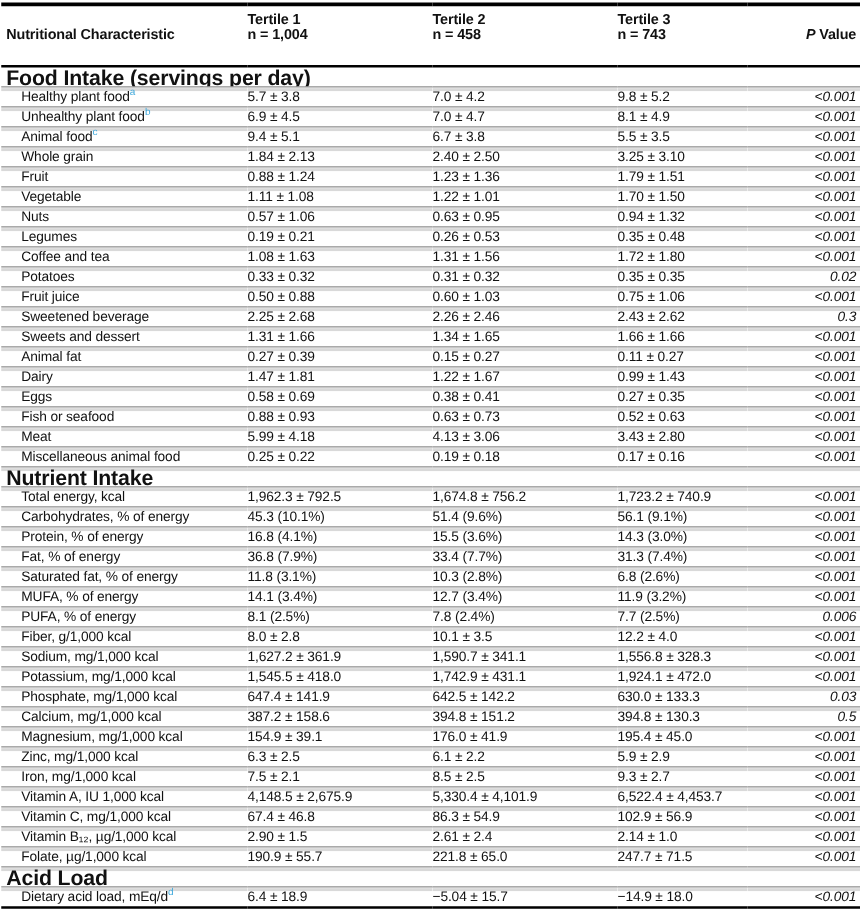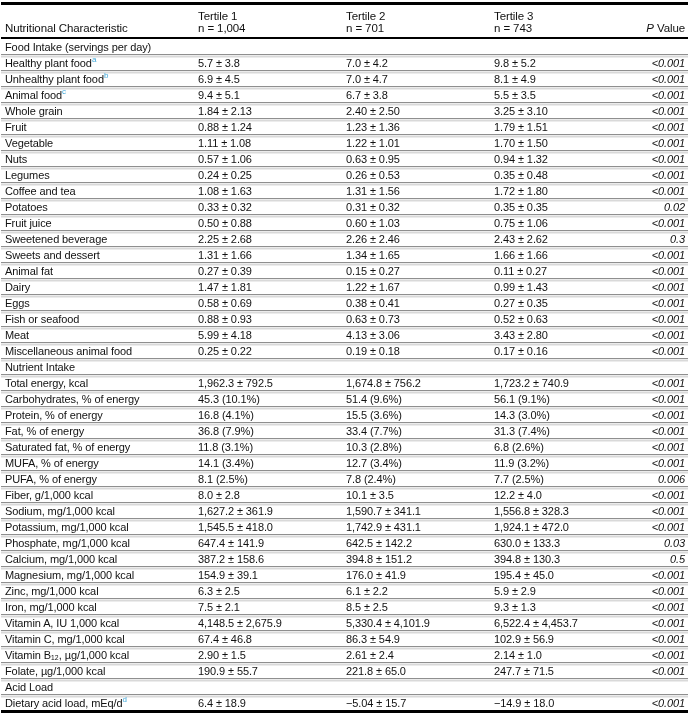--- a/index.html
+++ b/index.html
@@ -23,23 +23,23 @@
   col.c-t1 { width: 148px; }
   col.c-t2 { width: 148px; }
   col.c-t3 { width: 104px; }
   col.c-p  { width: 90px; }
 
   thead th {
     text-align: left;
     vertical-align: bottom;
     font-size: 11.5px;
     line-height: 12px;
-    font-weight: normal;
+    font-weight: bold;
     color: #111111;
-    padding: 5px 0 3px 0;
+    padding: 5px 0 18px 0;
     border-bottom: 2px solid #000000;
     letter-spacing: -0.1px;
   }
   thead th.char-head { padding-left: 4px; }
   thead th.p-head { text-align: right; padding-right: 3px; }
   thead th.p-head i { font-style: italic; }
   thead .h2line { display: block; }
 
   tbody td {
     font-size: 11px;
@@ -51,25 +51,25 @@
     background-image: linear-gradient(#d9d9d9 0, #d9d9d9 2px, #ffffff 2px);
     white-space: nowrap;
     overflow: hidden;
     letter-spacing: -0.1px;
   }
   tbody tr:first-child td {
     border-top: none;
     background-image: none;
   }
   tbody tr.section-row td {
-    font-weight: normal;
-    font-size: 11px;
+    font-weight: bold;
+    font-size: 17px;
     padding-left: 4px;
   }
-  tbody td.label-cell { padding-left: 4px; margin-left: 36px; }
+  tbody td.label-cell { padding-left: 16px; margin-left: 36px; }
   tbody td.p-cell { text-align: right; padding-right: 3px; font-style: italic; }
   sup.fn {
     color: #3fa9dc;
     font-size: 8px;
     line-height: 0;
     vertical-align: super;
   }
 </style>
 </head>
 <body>
@@ -85,21 +85,21 @@
     </colgroup>
     <thead>
       <tr>
         <th class="char-head">Nutritional Characteristic</th>
         <th>
           <span class="h2line">Tertile 1</span>
           <span class="h2line">n = 1,004</span>
         </th>
         <th>
           <span class="h2line">Tertile 2</span>
-          <span class="h2line">n = 701</span>
+          <span class="h2line">n = 458</span>
         </th>
         <th>
           <span class="h2line">Tertile 3</span>
           <span class="h2line">n = 743</span>
         </th>
         <th class="p-head"><i>P</i><span> Value</span></th>
       </tr>
     </thead>
     <tbody>
         <tr class="section-row">
@@ -149,21 +149,21 @@
         </tr>
         <tr>
           <td class="label-cell"><span>Nuts</span></td>
           <td class="val-cell">0.57 ± 1.06</td>
           <td class="val-cell">0.63 ± 0.95</td>
           <td class="val-cell">0.94 ± 1.32</td>
           <td class="p-cell">&lt;0.001</td>
         </tr>
         <tr>
           <td class="label-cell"><span>Legumes</span></td>
-          <td class="val-cell">0.24 ± 0.25</td>
+          <td class="val-cell">0.19 ± 0.21</td>
           <td class="val-cell">0.26 ± 0.53</td>
           <td class="val-cell">0.35 ± 0.48</td>
           <td class="p-cell">&lt;0.001</td>
         </tr>
         <tr>
           <td class="label-cell"><span>Coffee and tea</span></td>
           <td class="val-cell">1.08 ± 1.63</td>
           <td class="val-cell">1.31 ± 1.56</td>
           <td class="val-cell">1.72 ± 1.80</td>
           <td class="p-cell">&lt;0.001</td>
@@ -336,21 +336,21 @@
           <td class="label-cell"><span>Zinc, mg/1,000 kcal</span></td>
           <td class="val-cell">6.3 ± 2.5</td>
           <td class="val-cell">6.1 ± 2.2</td>
           <td class="val-cell">5.9 ± 2.9</td>
           <td class="p-cell">&lt;0.001</td>
         </tr>
         <tr>
           <td class="label-cell"><span>Iron, mg/1,000 kcal</span></td>
           <td class="val-cell">7.5 ± 2.1</td>
           <td class="val-cell">8.5 ± 2.5</td>
-          <td class="val-cell">9.3 ± 1.3</td>
+          <td class="val-cell">9.3 ± 2.7</td>
           <td class="p-cell">&lt;0.001</td>
         </tr>
         <tr>
           <td class="label-cell"><span>Vitamin A, IU 1,000 kcal</span></td>
           <td class="val-cell">4,148.5 ± 2,675.9</td>
           <td class="val-cell">5,330.4 ± 4,101.9</td>
           <td class="val-cell">6,522.4 ± 4,453.7</td>
           <td class="p-cell">&lt;0.001</td>
         </tr>
         <tr>

